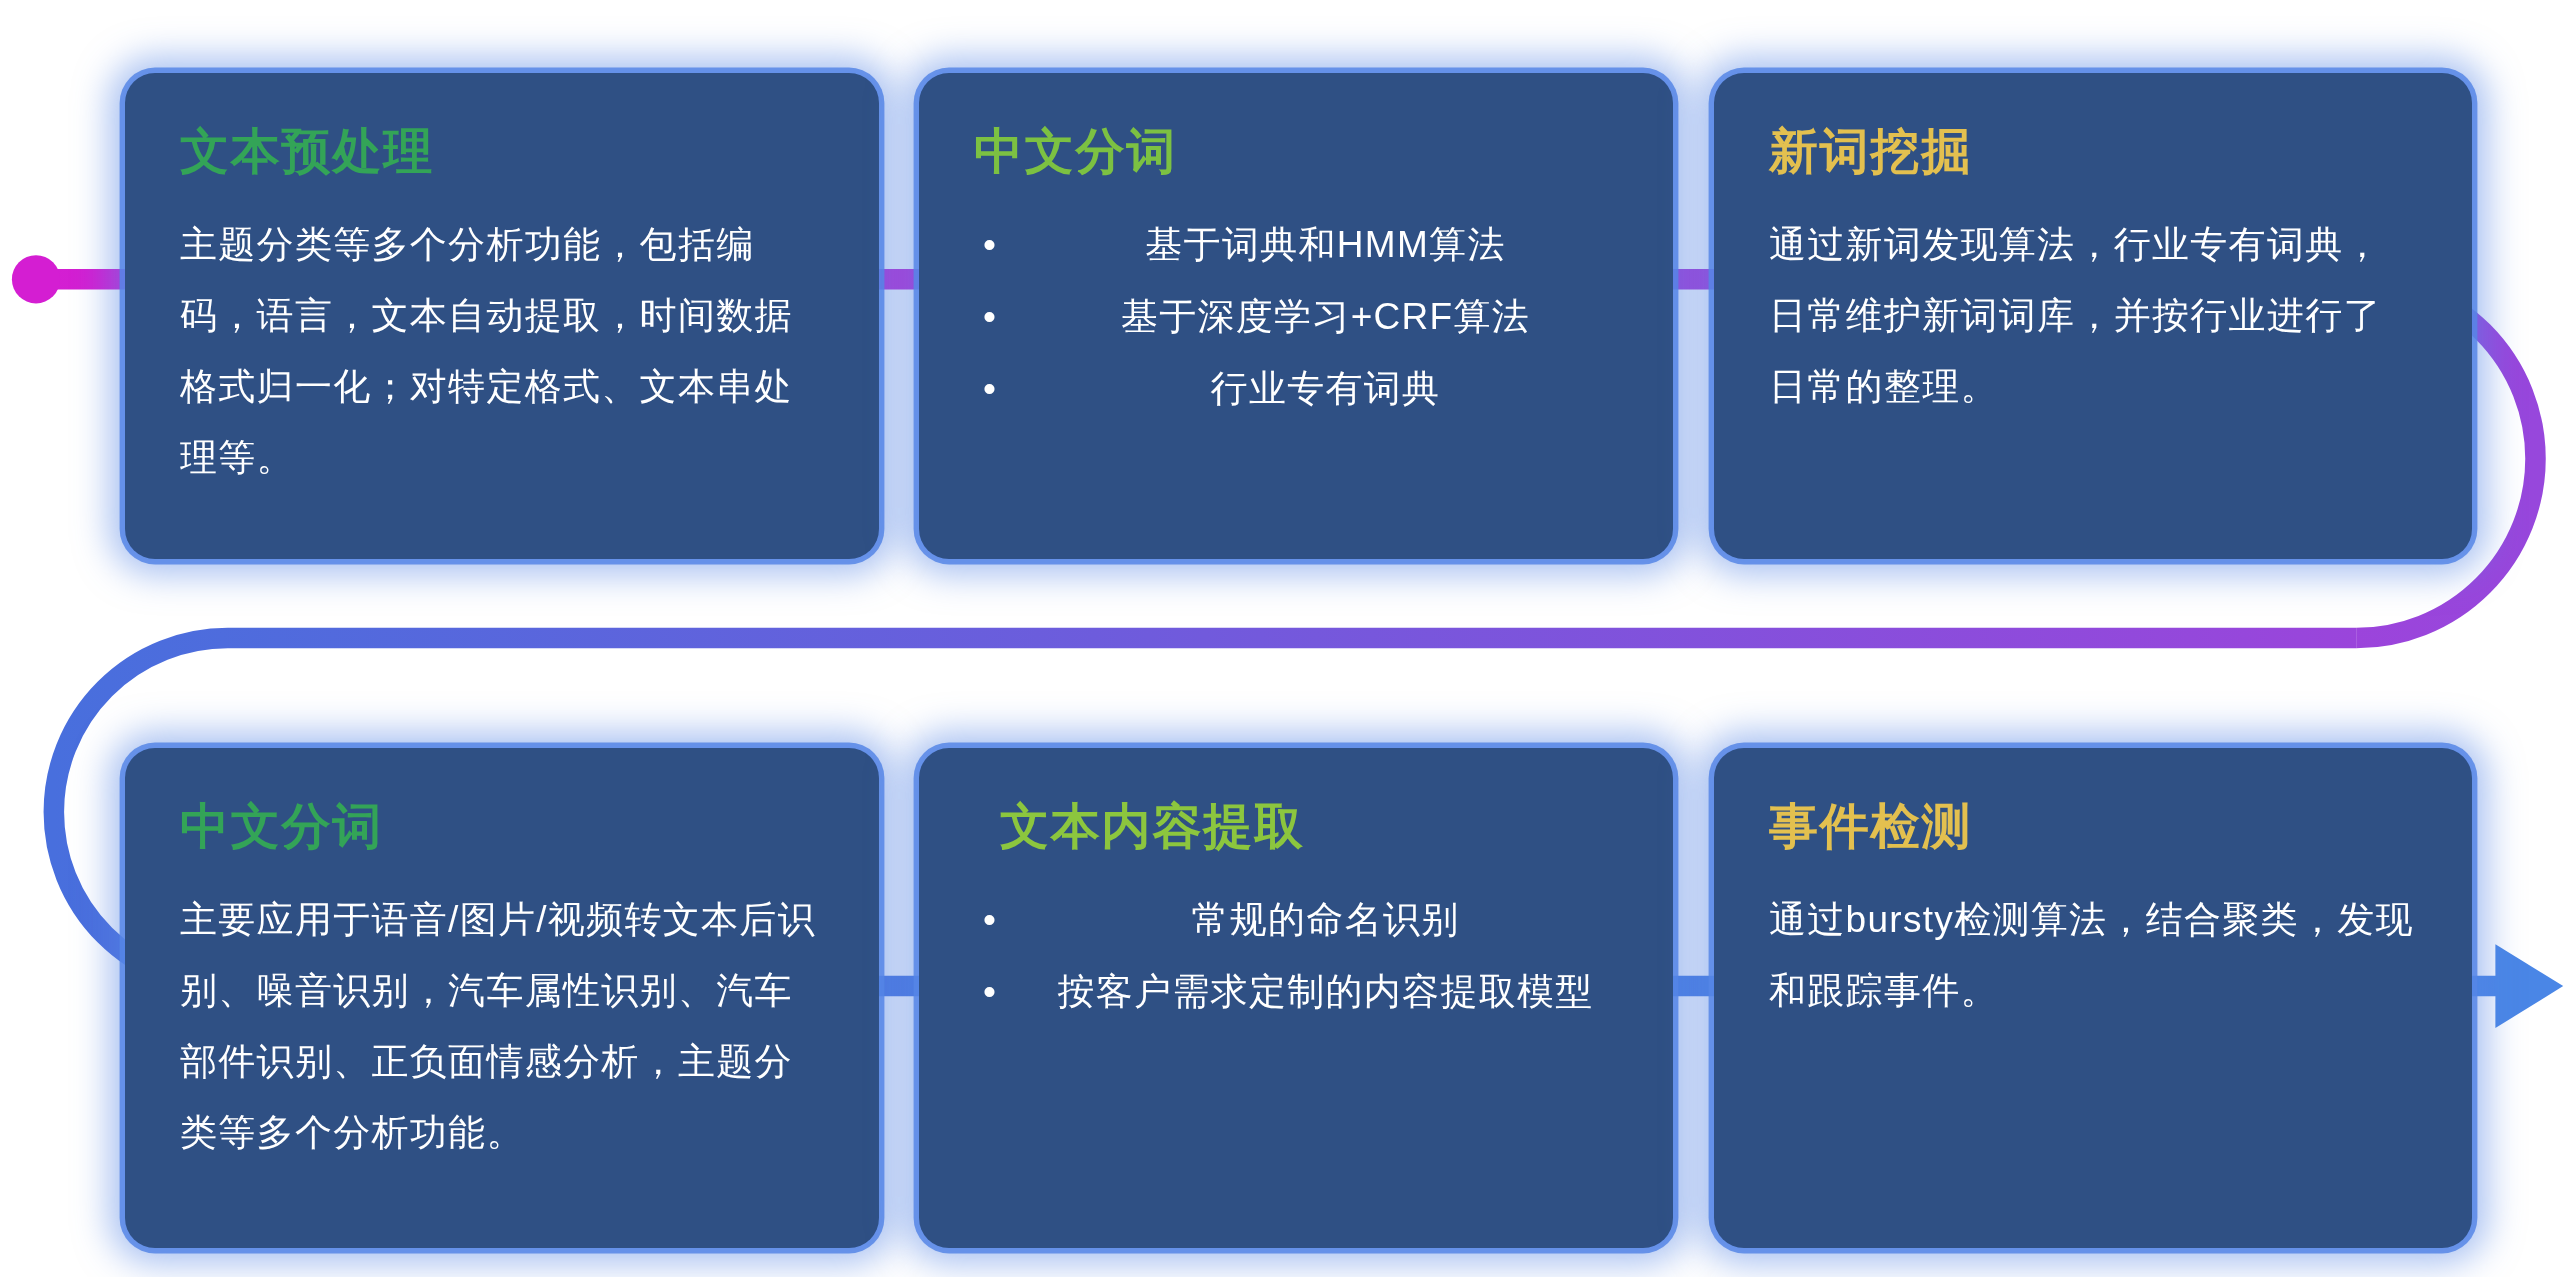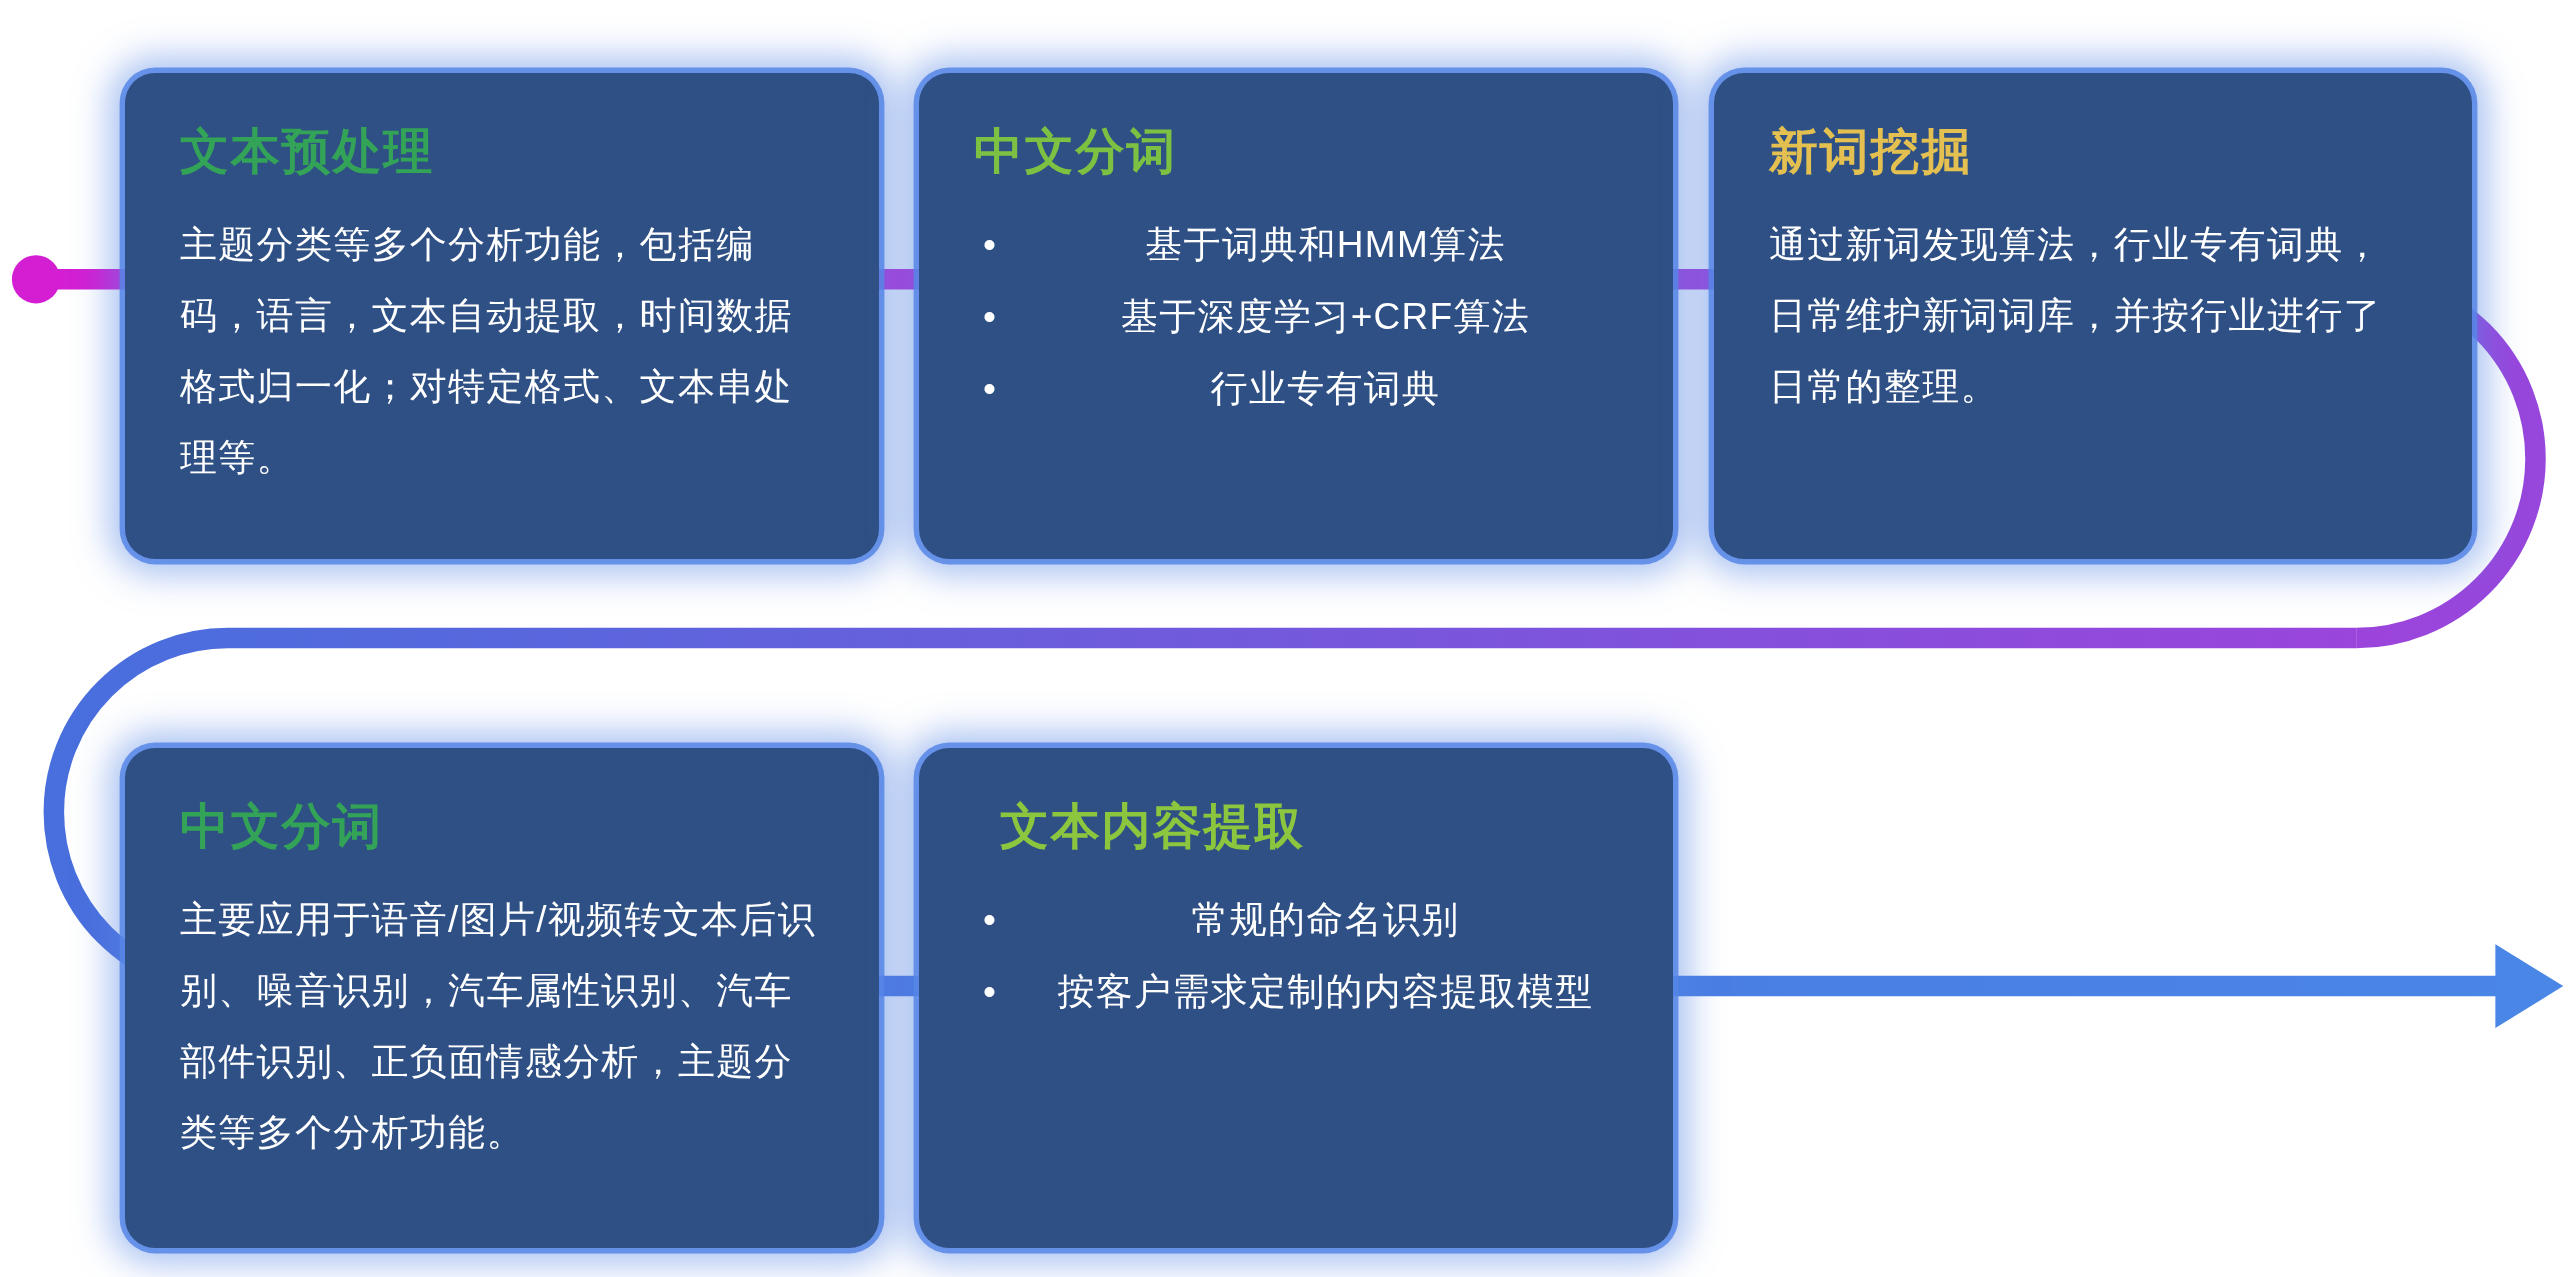--- a/index.html
+++ b/index.html
@@ -128,15 +128,19 @@
   </div>
 
   <div class="card row2 col2">
     <h2 class="card-title" style="color: rgb(140, 198, 62); margin-left: 26px;">文本内容提取</h2>
     <ul class="card-bullets">
       <li>常规的命名识别</li>
       <li>按客户需求定制的内容提取模型</li>
     </ul>
   </div>
 
+  <div class="card row2 col3">
+    <h2 class="card-title" style="color: rgb(227, 192, 79);">事件检测</h2>
+    <p class="card-body">通过bursty检测算法，结合聚类，发现和跟踪事件。</p>
+  </div>
 
 </div>
 
 
 </body></html>

